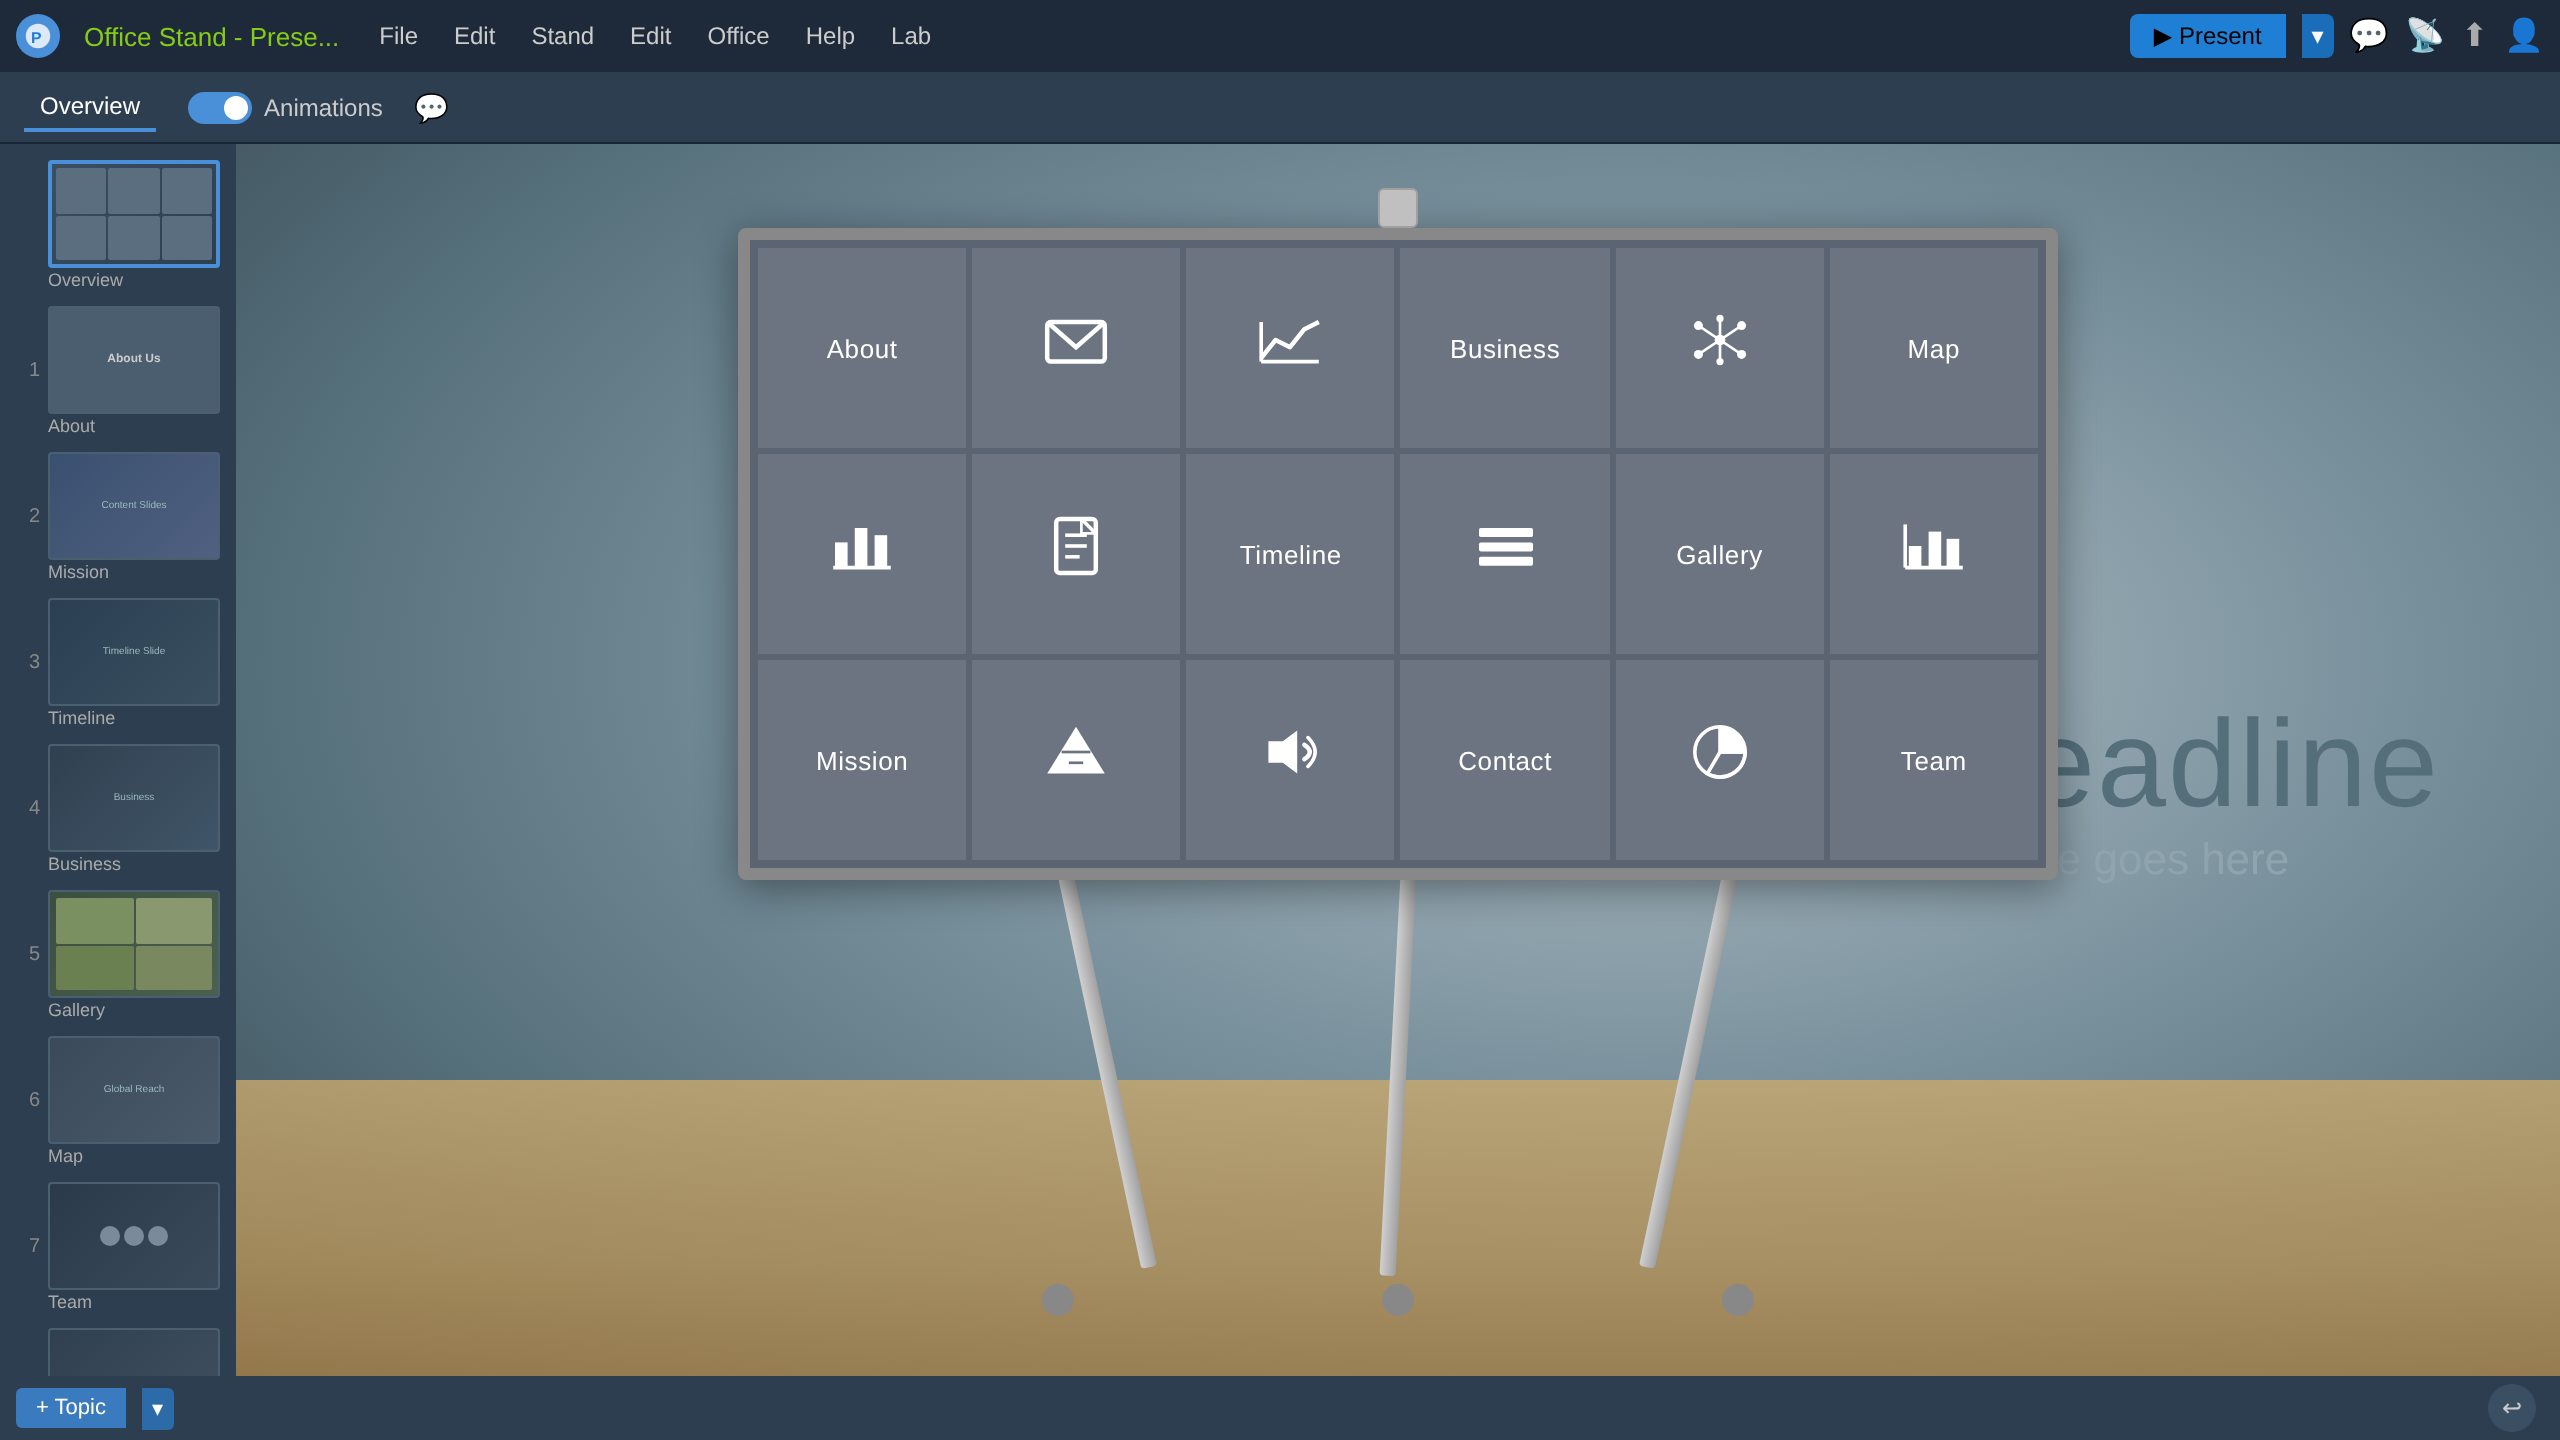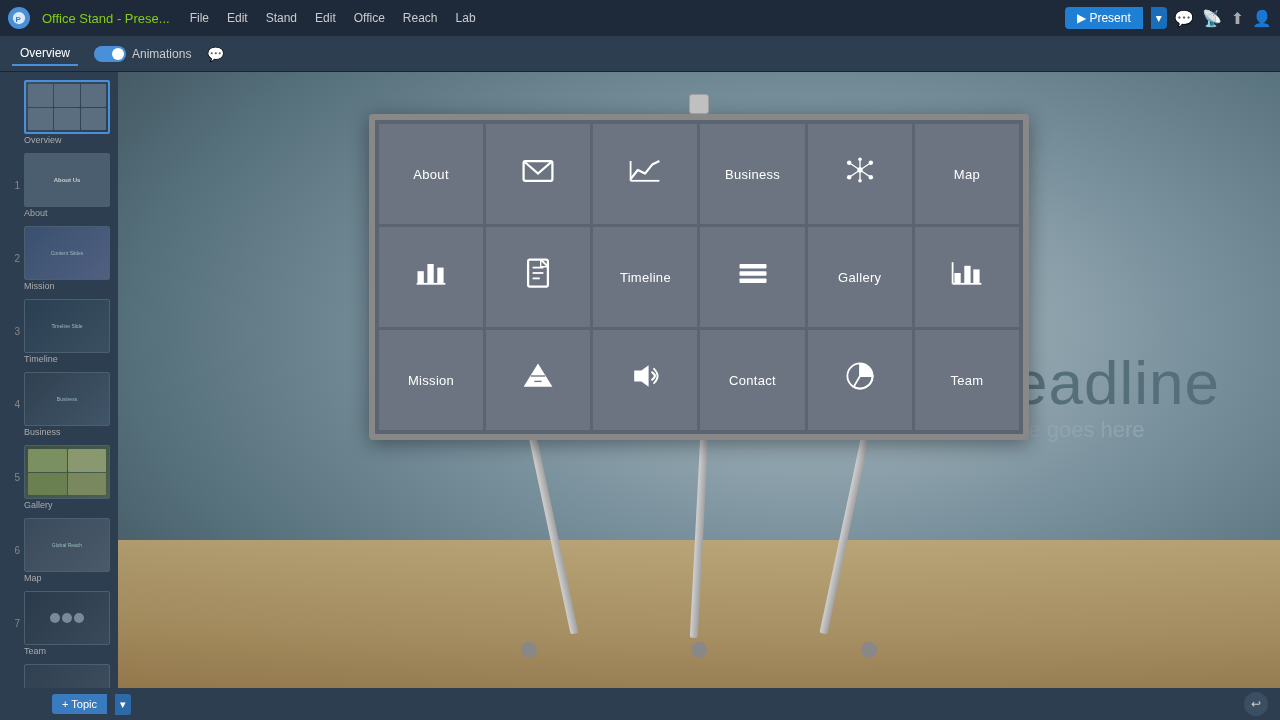--- a/index.html
+++ b/index.html
@@ -15,21 +15,21 @@
       gap: 12px;
     }
     #app-logo { width: 22px; height: 22px; background: #4a90d9; border-radius: 50%; display: flex; align-items: center; justify-content: center; }
     #app-logo svg { width: 14px; height: 14px; fill: white; }
     #app-title { color: #84cc16; font-size: 13px; flex: 0 0 auto; }
     #menu-bar { display: flex; gap: 2px; }
     .menu-item { color: #ccc; font-size: 12px; padding: 2px 8px; cursor: pointer; border-radius: 3px; }
     #top-right { margin-left: auto; display: flex; align-items: center; gap: 8px; }
     #present-btn {
       background: #1e7fd4;
-      color: #ffffff;
+      color: #000000;
       border: none;
       border-radius: 4px 0 0 4px;
       padding: 4px 12px;
       font-size: 12px;
       cursor: pointer;
       display: flex; align-items: center; gap: 4px;
     }
     #present-btn-arrow {
       background: #1a6db8;
       color: white;
@@ -314,21 +314,21 @@
       gap: 8px;
     }
     #add-topic-btn {
       background: #3a7abf;
       color: white;
       border: none;
       border-radius: 3px 0 0 3px;
       padding: 4px 10px;
       font-size: 11px;
       cursor: pointer;
-      display: flex; align-items: center; gap: 4px; margin-left: 44px;
+      display: flex; align-items: center; gap: 4px;
     }
     #add-topic-arrow {
       background: #2d6aa8;
       color: white;
       border: none;
       border-radius: 0 3px 3px 0;
       padding: 4px 5px;
       font-size: 11px;
       cursor: pointer;
     }
@@ -355,21 +355,21 @@
         <text x="4" y="12" font-size="9" fill="#1e7fd4" font-weight="bold">P</text>
       </svg>
   </div>
   <span id="app-title">Office Stand - Prese...</span>
   <div id="menu-bar">
     <span class="menu-item">File</span>
     <span class="menu-item">Edit</span>
     <span class="menu-item">Stand</span>
     <span class="menu-item">Edit</span>
     <span class="menu-item">Office</span>
-    <span class="menu-item">Reach</span>
+    <span class="menu-item">Help</span>
     <span class="menu-item">Lab</span>
   </div>
   <div id="top-right">
     <button id="present-btn">▶  Present</button>
     <button id="present-btn-arrow">▾</button>
     <span class="top-icon">💬</span>
     <span class="top-icon">📡</span>
     <span class="top-icon">⬆</span>
     <span class="top-icon">👤</span>
   </div>

